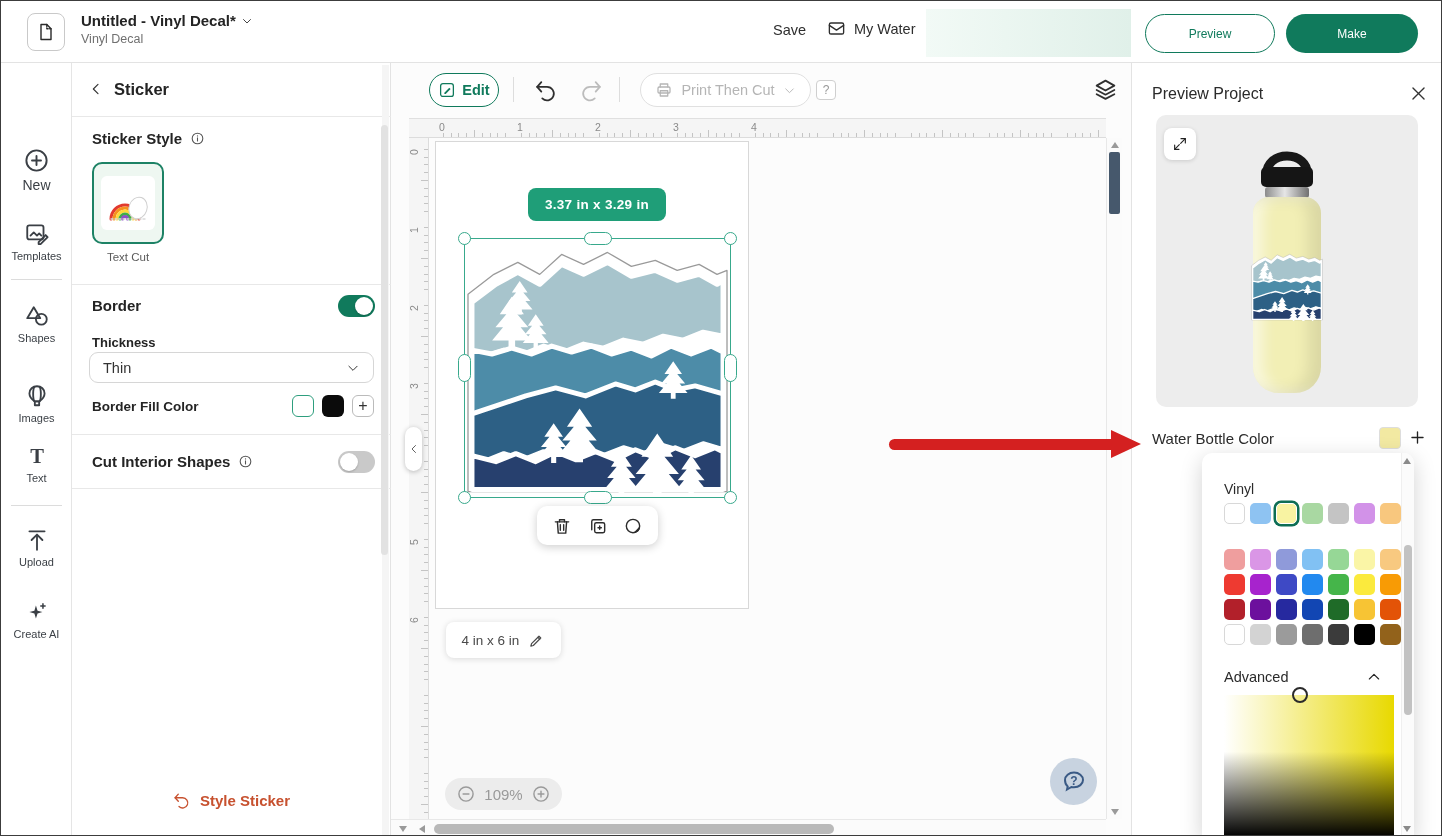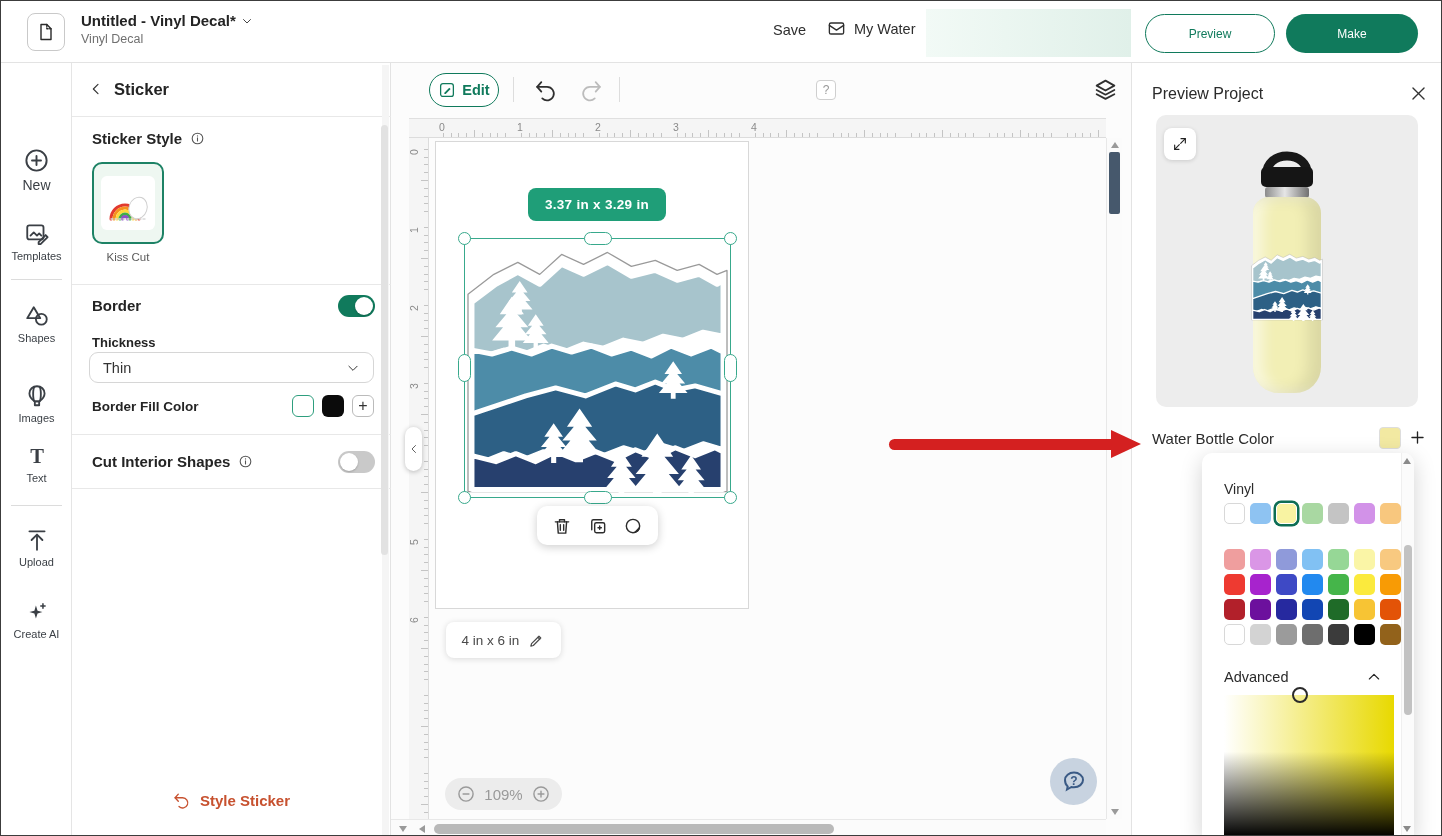--- a/index.html
+++ b/index.html
@@ -238,21 +238,21 @@
               <path d="M7 24a11 11 0 0 1 22 0" stroke="#f6921e" stroke-width="3"></path>
               <path d="M10 24a8 8 0 0 1 16 0" stroke="#ffd93b" stroke-width="3"></path>
               <path d="M13 24a5 5 0 0 1 10 0" stroke="#3fae49" stroke-width="3"></path>
               <path d="M15.5 24a2.5 2.5 0 0 1 5 0" stroke="#8c52c7" stroke-width="3"></path>
               <ellipse cx="31" cy="13" rx="9" ry="11" fill="#fff" stroke="#cfcfcf" stroke-width="1" transform="rotate(18 31 13)"></ellipse>
               <path d="M4 24h34" stroke="#d9d9d9" stroke-width="1.4" stroke-dasharray="2 2"></path>
             </g>
           </svg>
         </div>
       </div>
-      <div class="style-label">Kiss Cut</div>
+      <div class="style-label">Text Cut</div>
     </div>
 
 
     <div class="panel-div" style="top:221px"></div>
 
     <div class="abs sec-head" style="left:20px;top:234px">
         <span>Border</span>
       </div>
     <div class="toggle on" style="left:266px;top:232px"></div>
 
@@ -312,20 +312,31 @@
     <div class="tool-sep" style="left:122px"></div>
     <svg class="ico icon-btn" style="left:142px;top:15px;color:#2f2f2f" width="25" height="25" viewBox="0 0 24 24">
         <path d="M8 4L4 8.5 8 13"></path>
         <path d="M4 8.5h9.5a6.5 6.5 0 1 1-4.6 11.1"></path>
       </svg>
     <svg class="ico icon-btn" style="left:188px;top:15px;color:#bcbcbc" width="25" height="25" viewBox="0 0 24 24">
         <path d="M16 4l4 4.5L16 13"></path>
         <path d="M20 8.5h-9.5a6.5 6.5 0 1 0 4.6 11.1"></path>
       </svg>
     <div class="tool-sep" style="left:228px"></div>
+    <div class="abs mode-btn">
+      <svg class="ico" width="18" height="18" viewBox="0 0 24 24">
+          <path d="M7 8V4h10v4"></path>
+          <rect x="4" y="8" width="16" height="8" rx="1.5"></rect>
+          <rect x="7" y="13" width="10" height="7"></rect>
+        </svg>
+      <span>Print Then Cut</span>
+      <svg class="ico" width="13" height="13" viewBox="0 0 24 24">
+          <path d="M5 9l7 7 7-7"></path>
+        </svg>
+    </div>
     <div class="abs help-sq">?</div>
     <svg class="ico icon-btn" style="left:702px;top:14px;color:#2f2f2f" width="25" height="25" viewBox="0 0 24 24">
         <path d="M12 3.5l8.5 4.8L12 13 3.5 8.3z"></path>
         <path d="M3.5 12.5L12 17l8.5-4.5"></path>
         <path d="M3.5 16.5L12 21l8.5-4.5"></path>
       </svg>
 
     <div class="abs ruler-corner"></div>
     <div class="abs ruler-h">
         <div class="tick-h" style="left: 11.8px;"></div>

